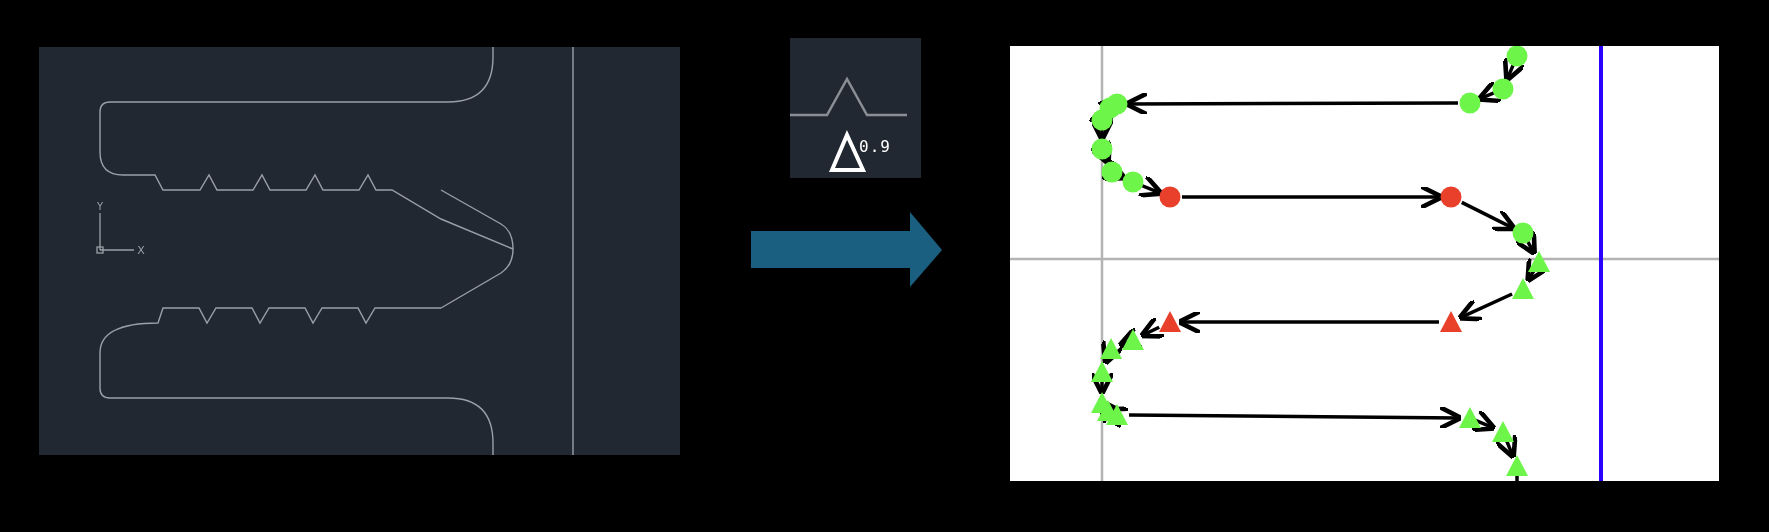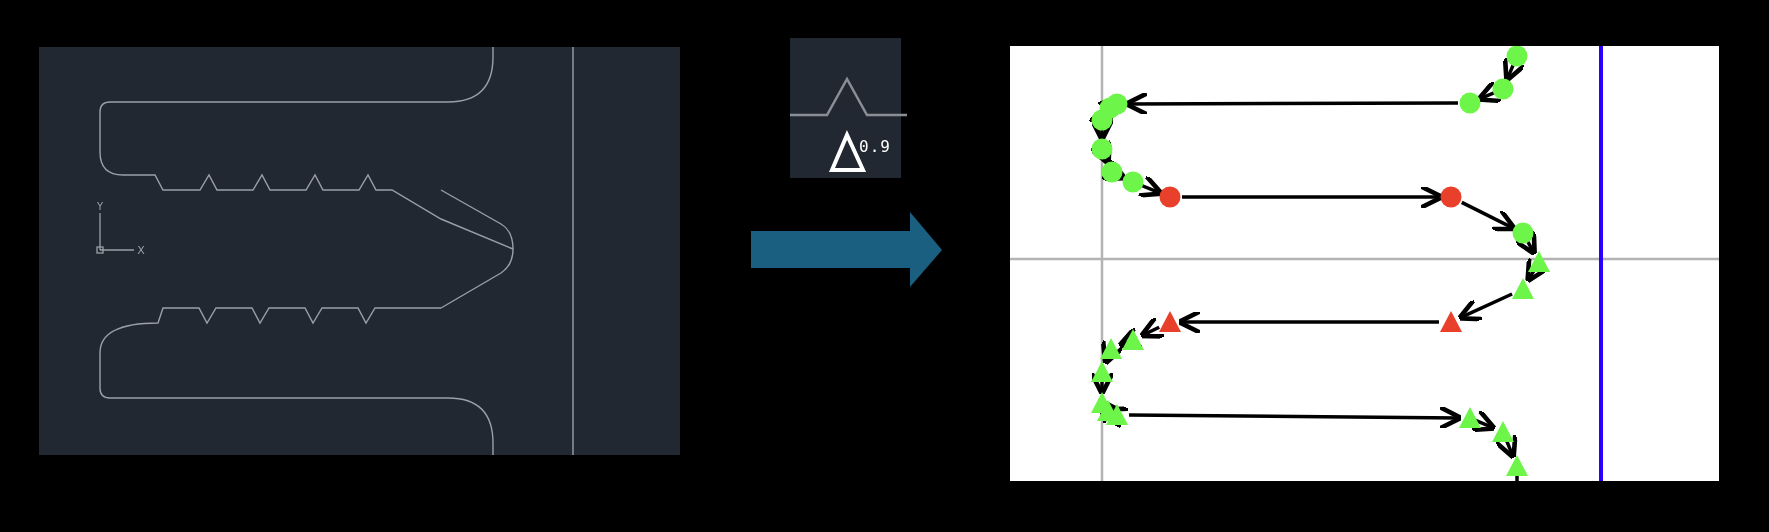--- a/index.html
+++ b/index.html
@@ -1,19 +1,19 @@
 <!DOCTYPE html>
 <html><head>
 <meta charset="utf-8">
 <style>
   html, body { margin: 0; padding: 0; background: #000000; }
   body { width: 1769px; height: 532px; position: relative; overflow: hidden; font-family: "DejaVu Sans Mono", monospace; }
   .panel { position: absolute; }
   #cad-panel { left: 39px; top: 47px; width: 641px; height: 408px; background: #222831; }
-  #profile-panel { left: 790px; top: 38px; width: 111px; height: 140px; background: #222831; }
+  #profile-panel { left: 790px; top: 38px; width: 131px; height: 140px; background: #222831; }
   #profile-label { position: absolute; left: 69px; top: 99px; color: #ffffff; font-size: 16px; letter-spacing: 1px; }
   #transform-arrow { position: absolute; left: 750px; top: 210px; width: 195px; height: 80px; }
   #plot-panel { left: 1010px; top: 46px; width: 709px; height: 435px; background: #ffffff; overflow: hidden; }
   svg { display: block; }
 </style>
 </head>
 <body>
 
 <div class="panel" id="cad-panel">
   <svg width="641" height="408" viewBox="0 0 641 408">

